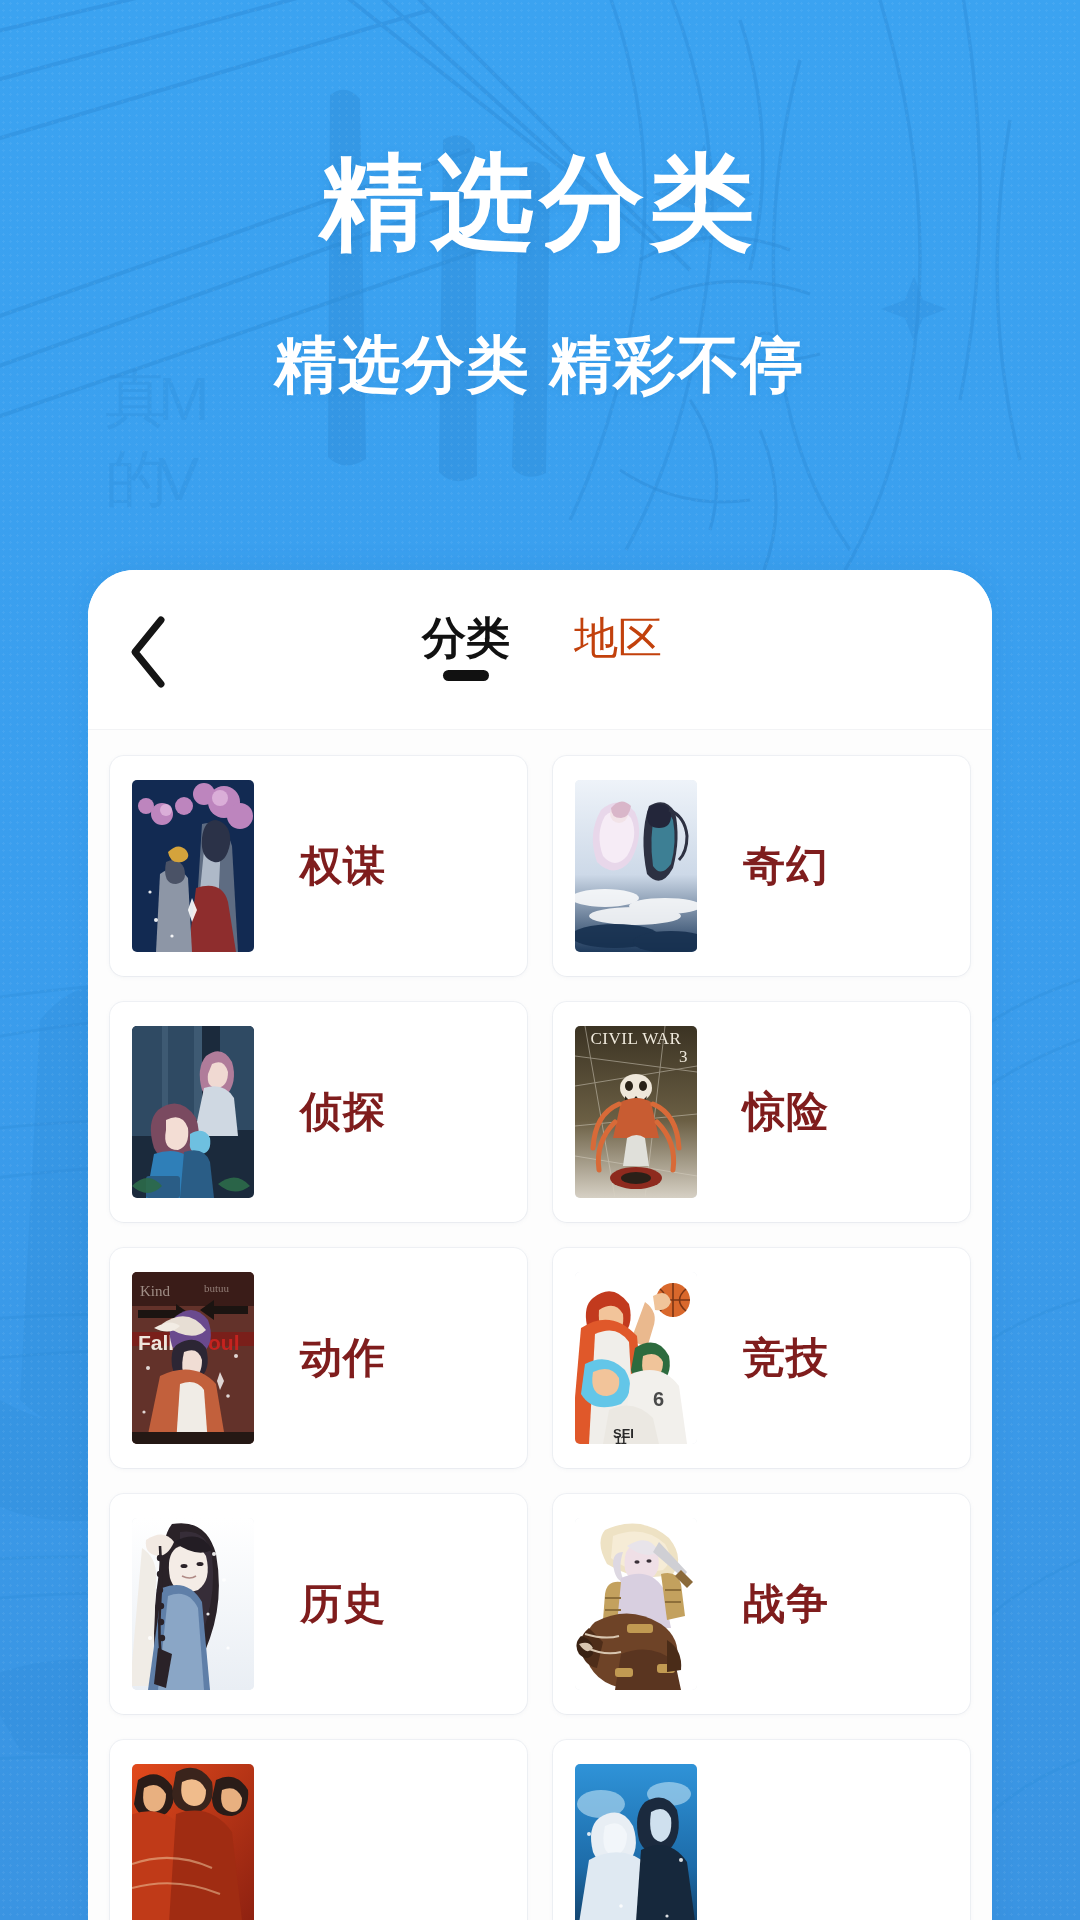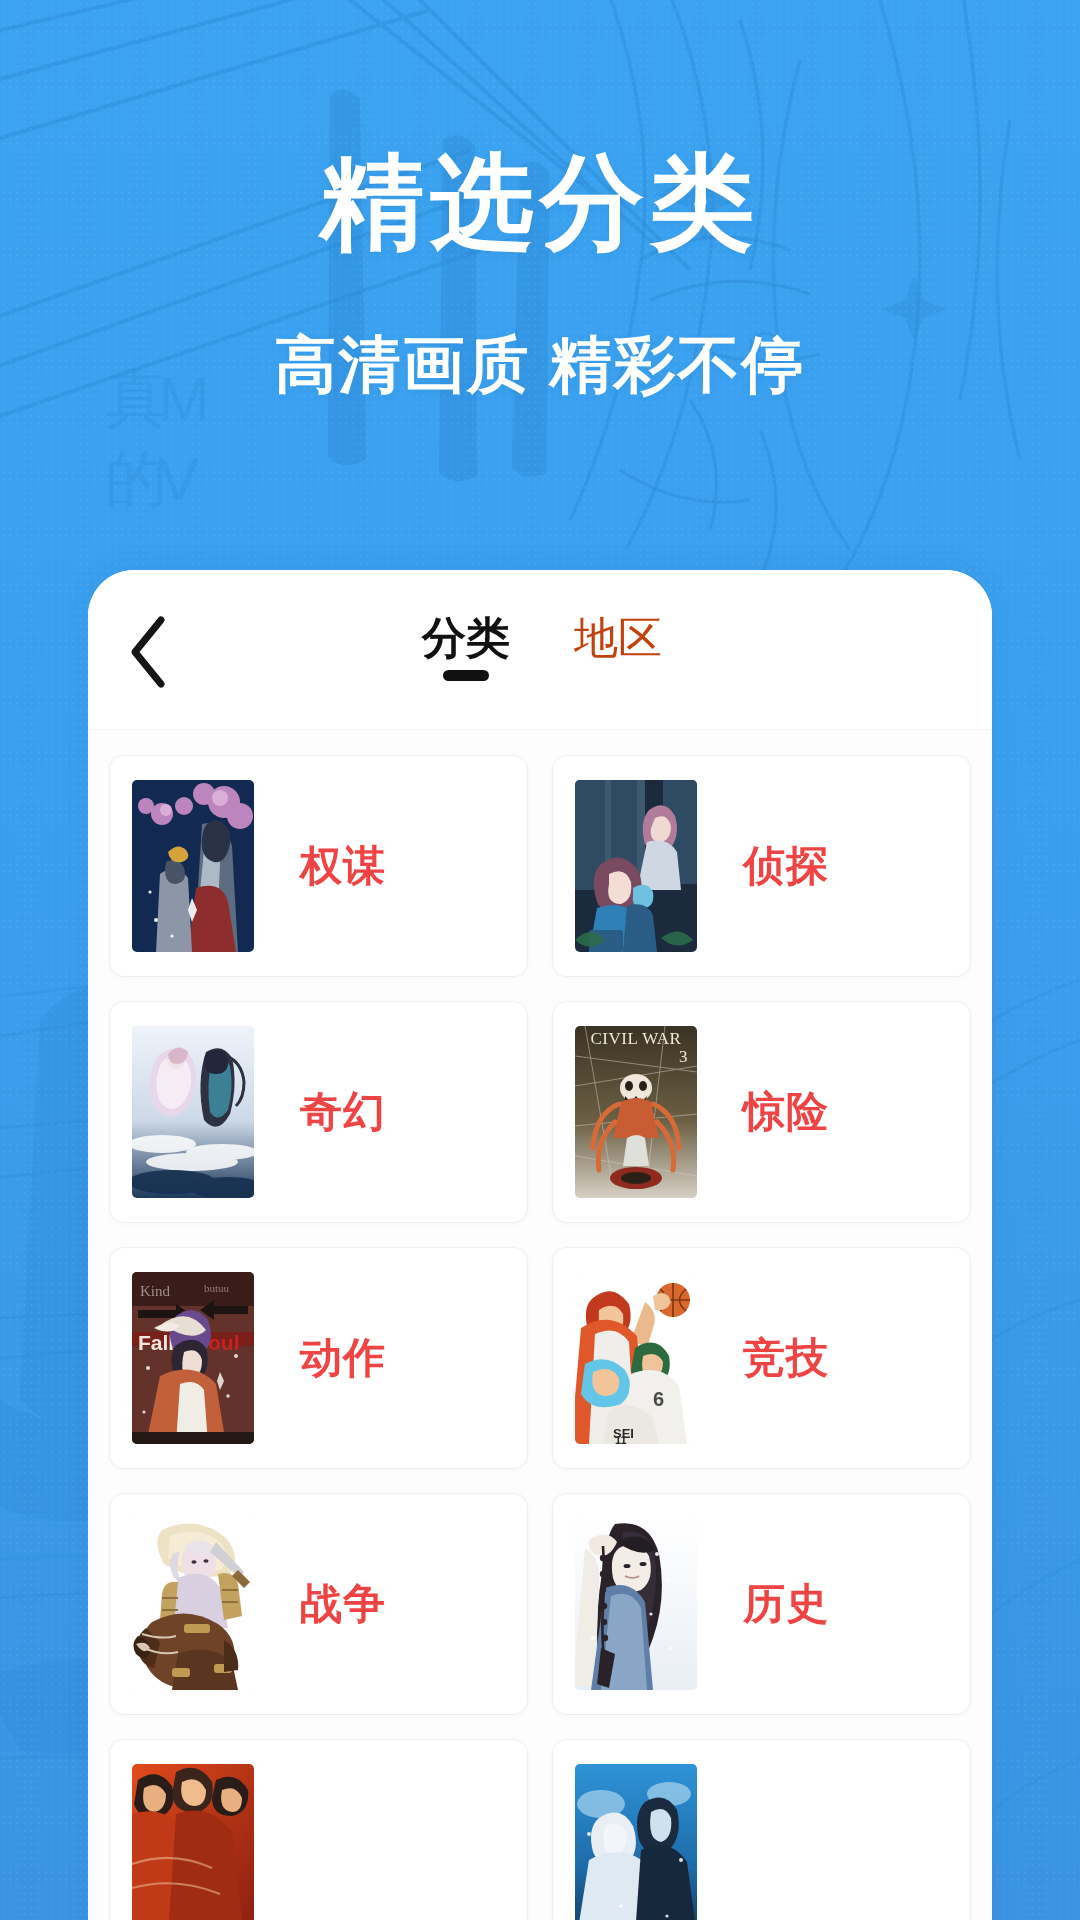--- a/index.html
+++ b/index.html
@@ -127,21 +127,21 @@
     border-radius:5px;
     flex:0 0 auto;
     overflow:hidden;
     position:relative;
     background:#e9edf2;
   }
   .thumb svg { position:absolute; inset:0; width:100%; height:100%; display:block; }
   .cat-label {
     margin-left:46px;
     font-size:42px;
-    color:#ef4444;
+    color:#7f1d1d;
     font-weight:bold;
     letter-spacing:1px;
   }
 </style>
 </head>
 <body>
 
 <div id="bg">
   <div class="art">
     <svg viewBox="0 0 1080 1920" preserveAspectRatio="xMidYMid slice" aria-hidden="true">
@@ -220,21 +220,21 @@
         <path d="M1080 1560 q-90 40 -140 110"></path>
         <path d="M1080 1760 q-80 30 -120 90"></path>
       </g>
     </svg>
   </div>
   <div class="dots"></div>
 </div>
 
 <div class="hero">
   <div class="hero-title">精选分类</div>
-  <div class="hero-sub">高清画质 精彩不停</div>
+  <div class="hero-sub">精选分类 精彩不停</div>
 </div>
 
 <div class="sheet">
 
   <div class="navbar">
 
     <div class="back-btn">
       <span>
         <svg width="46" height="76" viewBox="0 0 46 76" aria-hidden="true">
           <path d="M36 6 L10 38 L36 70" stroke="#151515" stroke-width="7" fill="none" stroke-linecap="round" stroke-linejoin="round"></path>
@@ -282,51 +282,20 @@
             <path d="M36 72 q10 -10 18 -2 q6 8 -4 12 q-12 2 -14 -10z" fill="#d4a33c"></path>
             <g fill="#ffffff" opacity=".9">
               <path d="M60 118 l5 12 l-5 12 l-4 -12 z"></path>
               <circle cx="24" cy="140" r="2"></circle>
                 <circle cx="40" cy="156" r="1.6"></circle>
               <circle cx="18" cy="112" r="1.6"></circle>
             </g>
           </svg>
         </div>
         <div class="cat-label">权谋</div>
-      </div>
-
-      <div class="cat-card">
-        <div class="thumb">
-          <svg viewBox="0 0 122 172" preserveAspectRatio="xMidYMid slice" aria-hidden="true">
-            <rect width="122" height="172" fill="#1b2a3c"></rect>
-            <g fill="#2f4a63">
-              <rect x="0" y="0" width="30" height="110"></rect>
-              <rect x="36" y="0" width="26" height="90"></rect>
-              <rect x="88" y="0" width="34" height="104"></rect>
-            </g>
-            <g fill="#486781" opacity=".8">
-              <rect x="30" y="0" width="6" height="112"></rect>
-              <rect x="62" y="0" width="8" height="94"></rect>
-            </g>
-            <path d="M74 30 q16 -12 26 6 q6 20 -6 34 q-16 10 -24 -6 q-6 -22 4 -34z" fill="#b07c9a"></path>
-            <path d="M80 38 q12 -6 16 8 q0 14 -10 16 q-12 0 -10 -14z" fill="#f0d9d2"></path>
-            <path d="M72 62 q20 -6 30 10 l4 38 -44 0 z" fill="#cfd8e2"></path>
-            <path d="M26 84 q22 -16 38 8 q8 24 -8 40 q-24 10 -34 -10 q-8 -26 4 -38z" fill="#7a4a60"></path>
-            <path d="M34 94 q16 -8 22 8 q2 18 -10 22 q-16 0 -12 -20z" fill="#f3ddd4"></path>
-            <path d="M22 128 q28 -10 44 12 l8 32 -60 0 z" fill="#2f7fb8"></path>
-            <path d="M58 108 q14 -8 20 4 q2 14 -8 16 q-14 0 -12 -12z" fill="#6ec0e0"></path>
-            <path d="M52 126 q20 -6 26 10 l4 36 -34 0 z" fill="#2a5d86"></path>
-            <rect x="14" y="150" width="34" height="22" rx="3" fill="#2a5d86"></rect>
-            <g fill="#2d6b4a" opacity=".9">
-              <path d="M0 160 q16 -16 30 0 q-14 14 -30 0z"></path>
-              <path d="M86 158 q18 -14 32 2 q-16 12 -32 -2z"></path>
-            </g>
-          </svg>
-        </div>
-        <div class="cat-label">侦探</div>
       </div>
 
       <div class="cat-card">
         <div class="thumb">
           <svg viewBox="0 0 122 172" preserveAspectRatio="xMidYMid slice" aria-hidden="true">
             <defs>
               <linearGradient id="fg1" x1="0" y1="0" x2="0" y2="1">
                 <stop offset="0%" stop-color="#eef3f9"></stop>
                 <stop offset="55%" stop-color="#cdd9e8"></stop>
                 <stop offset="100%" stop-color="#1e3a5c"></stop>
@@ -346,20 +315,51 @@
               <ellipse cx="90" cy="126" rx="36" ry="8"></ellipse>
               <ellipse cx="60" cy="136" rx="46" ry="9"></ellipse>
             </g>
             <g fill="#17304f" opacity=".9">
               <ellipse cx="40" cy="156" rx="44" ry="12"></ellipse>
               <ellipse cx="96" cy="162" rx="38" ry="11"></ellipse>
             </g>
           </svg>
         </div>
         <div class="cat-label">奇幻</div>
+      </div>
+
+      <div class="cat-card">
+        <div class="thumb">
+          <svg viewBox="0 0 122 172" preserveAspectRatio="xMidYMid slice" aria-hidden="true">
+            <rect width="122" height="172" fill="#1b2a3c"></rect>
+            <g fill="#2f4a63">
+              <rect x="0" y="0" width="30" height="110"></rect>
+              <rect x="36" y="0" width="26" height="90"></rect>
+              <rect x="88" y="0" width="34" height="104"></rect>
+            </g>
+            <g fill="#486781" opacity=".8">
+              <rect x="30" y="0" width="6" height="112"></rect>
+              <rect x="62" y="0" width="8" height="94"></rect>
+            </g>
+            <path d="M74 30 q16 -12 26 6 q6 20 -6 34 q-16 10 -24 -6 q-6 -22 4 -34z" fill="#b07c9a"></path>
+            <path d="M80 38 q12 -6 16 8 q0 14 -10 16 q-12 0 -10 -14z" fill="#f0d9d2"></path>
+            <path d="M72 62 q20 -6 30 10 l4 38 -44 0 z" fill="#cfd8e2"></path>
+            <path d="M26 84 q22 -16 38 8 q8 24 -8 40 q-24 10 -34 -10 q-8 -26 4 -38z" fill="#7a4a60"></path>
+            <path d="M34 94 q16 -8 22 8 q2 18 -10 22 q-16 0 -12 -20z" fill="#f3ddd4"></path>
+            <path d="M22 128 q28 -10 44 12 l8 32 -60 0 z" fill="#2f7fb8"></path>
+            <path d="M58 108 q14 -8 20 4 q2 14 -8 16 q-14 0 -12 -12z" fill="#6ec0e0"></path>
+            <path d="M52 126 q20 -6 26 10 l4 36 -34 0 z" fill="#2a5d86"></path>
+            <rect x="14" y="150" width="34" height="22" rx="3" fill="#2a5d86"></rect>
+            <g fill="#2d6b4a" opacity=".9">
+              <path d="M0 160 q16 -16 30 0 q-14 14 -30 0z"></path>
+              <path d="M86 158 q18 -14 32 2 q-16 12 -32 -2z"></path>
+            </g>
+          </svg>
+        </div>
+        <div class="cat-label">侦探</div>
       </div>
 
       <div class="cat-card">
         <div class="thumb">
           <svg viewBox="0 0 122 172" preserveAspectRatio="xMidYMid slice" aria-hidden="true">
             <defs>
               <linearGradient id="tg1" x1="0" y1="0" x2="0" y2="1">
                 <stop offset="0%" stop-color="#3b3323"></stop>
                 <stop offset="55%" stop-color="#6b5f44"></stop>
                 <stop offset="100%" stop-color="#d6d0c4"></stop>
@@ -458,64 +458,20 @@
             <text x="38" y="166" font-size="13" font-weight="bold" fill="#2a2a2a" font-family="'Liberation Sans',sans-serif">SEI</text>
             <text x="40" y="172" font-size="11" font-weight="bold" fill="#2a2a2a" font-family="'Liberation Sans',sans-serif">11</text>
           </svg>
         </div>
         <div class="cat-label">竞技</div>
       </div>
 
       <div class="cat-card">
         <div class="thumb">
           <svg viewBox="0 0 122 172" preserveAspectRatio="xMidYMid slice" aria-hidden="true">
-            <rect width="122" height="172" fill="#ffffff"></rect>
-            <path d="M30 12 q36 -16 64 8 q16 20 4 36 q-34 10 -66 -10 q-12 -22 -2 -34z" fill="#eee2c4"></path>
-            <path d="M38 18 q30 -12 52 8 q10 16 -2 26 q-30 6 -52 -12z" fill="#f6ecd6"></path>
-            <path d="M54 30 q16 -12 28 4 q6 20 -8 28 q-18 6 -24 -10 q-2 -16 4 -22z" fill="#efdfe6"></path>
-            <path d="M52 28 q22 -14 32 6 q-14 8 -32 -6z" fill="#e8e4ea"></path>
-            <path d="M48 34 q-6 18 2 30 q-10 0 -12 -18 q0 -12 10 -12z" fill="#ddd8e2"></path>
-            <g fill="#3a3038">
-              <ellipse cx="62" cy="44" rx="2.6" ry="1.8"></ellipse>
-              <ellipse cx="74" cy="43" rx="2.6" ry="1.8"></ellipse>
-            </g>
-            <path d="M46 60 q28 -12 42 10 l8 40 -58 0z" fill="#d8cfe0"></path>
-            <path d="M86 56 q16 -4 20 10 l4 32 -18 4z" fill="#c3a15e"></path>
-            <path d="M46 64 q-14 -2 -16 12 l-2 26 14 4z" fill="#c3a15e"></path>
-            <g stroke="#8d6f3a" stroke-width="2" fill="none">
-              <path d="M30 80 h16"></path>
-                <path d="M30 92 h16"></path>
-              <path d="M90 72 h16"></path>
-                <path d="M90 84 h16"></path>
-            </g>
-            <path d="M84 24 L112 54 L108 60 L78 34 z" fill="#cfcfd4"></path>
-            <path d="M106 52 L118 64 L112 70 L100 58 z" fill="#8b6a3a"></path>
-            <path d="M20 104 q34 -18 66 2 q20 14 16 38 q-6 28 -40 28 q-40 -2 -50 -30 q-6 -26 8 -38z" fill="#6e4327"></path>
-            <path d="M14 110 q-12 10 -8 24 q4 14 16 16 l6 -26z" fill="#4e2d19"></path>
-            <path d="M6 118 q-8 8 -2 18 q8 8 14 0 q2 -14 -12 -18z" fill="#3a2213"></path>
-            <path d="M4 126 q10 -4 14 4 q-6 8 -14 -4z" fill="#d8c6b0"></path>
-            <g stroke="#d8c6b0" stroke-width="2" fill="none">
-              <path d="M10 116 q20 6 34 2"></path>
-              <path d="M12 130 q18 8 34 4"></path>
-            </g>
-            <path d="M46 136 q30 -12 54 8 l6 28 -66 0z" fill="#5a3520"></path>
-            <g fill="#c19a52">
-              <rect x="52" y="106" width="26" height="9" rx="3"></rect>
-              <rect x="40" y="150" width="18" height="9" rx="3"></rect>
-              <rect x="82" y="146" width="18" height="9" rx="3"></rect>
-            </g>
-            <path d="M92 122 q16 10 14 30 l-14 2z" fill="#4a2c18"></path>
-          </svg>
-        </div>
-        <div class="cat-label">战争</div>
-      </div>
-
-      <div class="cat-card">
-        <div class="thumb">
-          <svg viewBox="0 0 122 172" preserveAspectRatio="xMidYMid slice" aria-hidden="true">
             <defs>
               <linearGradient id="hg1" x1="0" y1="0" x2="0" y2="1">
                 <stop offset="0%" stop-color="#ffffff"></stop>
                 <stop offset="100%" stop-color="#e9eef4"></stop>
               </linearGradient>
             </defs>
             <rect width="122" height="172" fill="url(#hg1)"></rect>
             <path d="M40 6 q34 -6 44 30 q8 44 -6 84 q-14 40 -34 52 l-18 0 q-8 -60 0 -110 q4 -44 14 -56z" fill="#2a2228"></path>
             <path d="M48 14 q26 -4 32 24 q4 34 -6 66 q-10 34 -26 48" fill="#3a313c" opacity=".8"></path>
             <path d="M44 30 q20 -10 30 8 q6 24 -8 34 q-22 8 -28 -12 q-4 -22 6 -30z" fill="#f4ece6"></path>
@@ -544,20 +500,64 @@
             <g fill="#ffffff" opacity=".9">
               <circle cx="82" cy="36" r="2"></circle>
                 <circle cx="92" cy="62" r="1.8"></circle>
               <circle cx="18" cy="120" r="2"></circle>
                 <circle cx="96" cy="130" r="1.6"></circle>
               <circle cx="76" cy="96" r="1.6"></circle>
             </g>
           </svg>
         </div>
         <div class="cat-label">历史</div>
+      </div>
+
+      <div class="cat-card">
+        <div class="thumb">
+          <svg viewBox="0 0 122 172" preserveAspectRatio="xMidYMid slice" aria-hidden="true">
+            <rect width="122" height="172" fill="#ffffff"></rect>
+            <path d="M30 12 q36 -16 64 8 q16 20 4 36 q-34 10 -66 -10 q-12 -22 -2 -34z" fill="#eee2c4"></path>
+            <path d="M38 18 q30 -12 52 8 q10 16 -2 26 q-30 6 -52 -12z" fill="#f6ecd6"></path>
+            <path d="M54 30 q16 -12 28 4 q6 20 -8 28 q-18 6 -24 -10 q-2 -16 4 -22z" fill="#efdfe6"></path>
+            <path d="M52 28 q22 -14 32 6 q-14 8 -32 -6z" fill="#e8e4ea"></path>
+            <path d="M48 34 q-6 18 2 30 q-10 0 -12 -18 q0 -12 10 -12z" fill="#ddd8e2"></path>
+            <g fill="#3a3038">
+              <ellipse cx="62" cy="44" rx="2.6" ry="1.8"></ellipse>
+              <ellipse cx="74" cy="43" rx="2.6" ry="1.8"></ellipse>
+            </g>
+            <path d="M46 60 q28 -12 42 10 l8 40 -58 0z" fill="#d8cfe0"></path>
+            <path d="M86 56 q16 -4 20 10 l4 32 -18 4z" fill="#c3a15e"></path>
+            <path d="M46 64 q-14 -2 -16 12 l-2 26 14 4z" fill="#c3a15e"></path>
+            <g stroke="#8d6f3a" stroke-width="2" fill="none">
+              <path d="M30 80 h16"></path>
+                <path d="M30 92 h16"></path>
+              <path d="M90 72 h16"></path>
+                <path d="M90 84 h16"></path>
+            </g>
+            <path d="M84 24 L112 54 L108 60 L78 34 z" fill="#cfcfd4"></path>
+            <path d="M106 52 L118 64 L112 70 L100 58 z" fill="#8b6a3a"></path>
+            <path d="M20 104 q34 -18 66 2 q20 14 16 38 q-6 28 -40 28 q-40 -2 -50 -30 q-6 -26 8 -38z" fill="#6e4327"></path>
+            <path d="M14 110 q-12 10 -8 24 q4 14 16 16 l6 -26z" fill="#4e2d19"></path>
+            <path d="M6 118 q-8 8 -2 18 q8 8 14 0 q2 -14 -12 -18z" fill="#3a2213"></path>
+            <path d="M4 126 q10 -4 14 4 q-6 8 -14 -4z" fill="#d8c6b0"></path>
+            <g stroke="#d8c6b0" stroke-width="2" fill="none">
+              <path d="M10 116 q20 6 34 2"></path>
+              <path d="M12 130 q18 8 34 4"></path>
+            </g>
+            <path d="M46 136 q30 -12 54 8 l6 28 -66 0z" fill="#5a3520"></path>
+            <g fill="#c19a52">
+              <rect x="52" y="106" width="26" height="9" rx="3"></rect>
+              <rect x="40" y="150" width="18" height="9" rx="3"></rect>
+              <rect x="82" y="146" width="18" height="9" rx="3"></rect>
+            </g>
+            <path d="M92 122 q16 10 14 30 l-14 2z" fill="#4a2c18"></path>
+          </svg>
+        </div>
+        <div class="cat-label">战争</div>
       </div>
 
       <div class="cat-card">
         <div class="thumb">
           <svg viewBox="0 0 122 172" preserveAspectRatio="xMidYMid slice" aria-hidden="true">
             <defs>
               <linearGradient id="r5l" x1="0" y1="0" x2="1" y2="1">
                 <stop offset="0%" stop-color="#e24a1c"></stop>
                 <stop offset="100%" stop-color="#8a1f10"></stop>
               </linearGradient>

